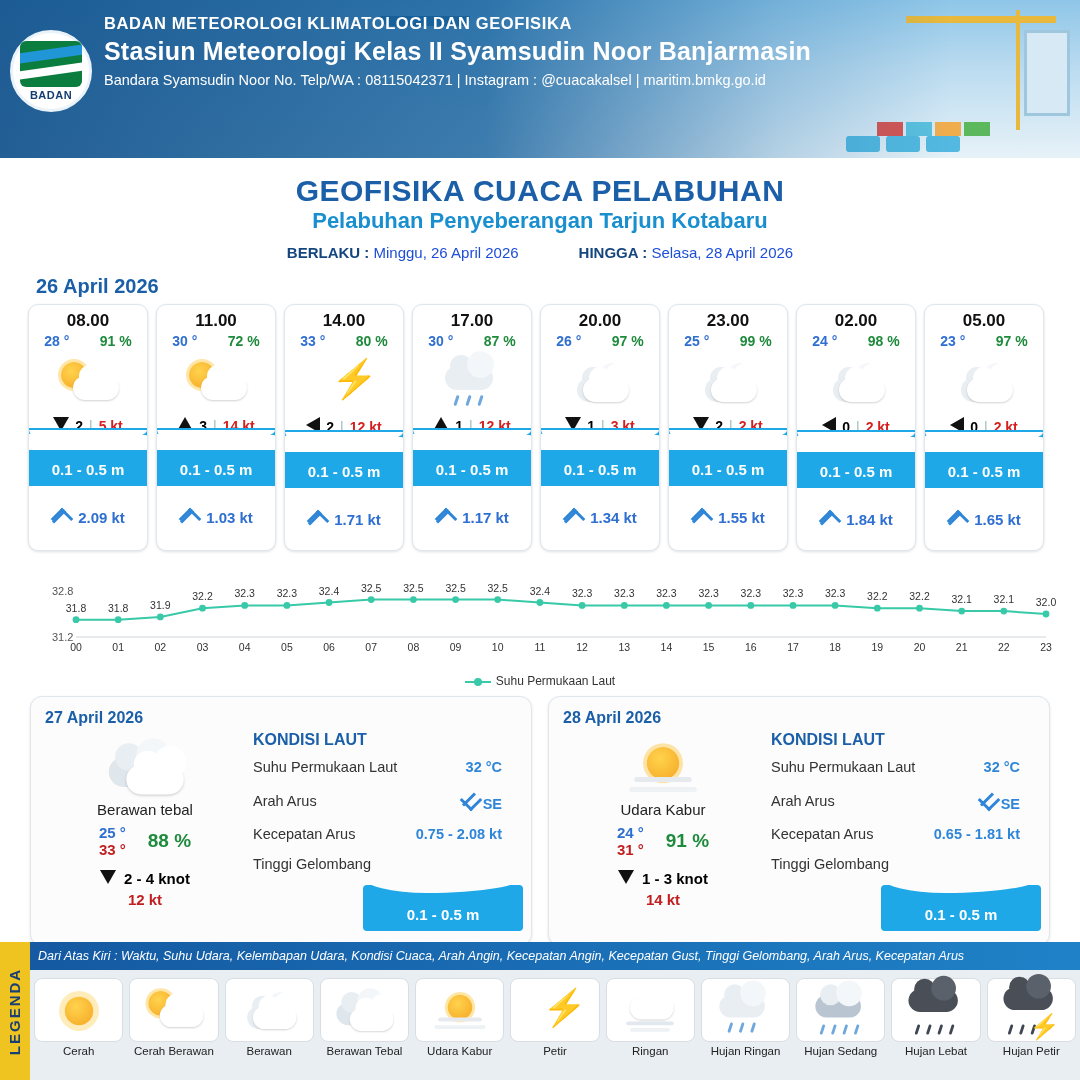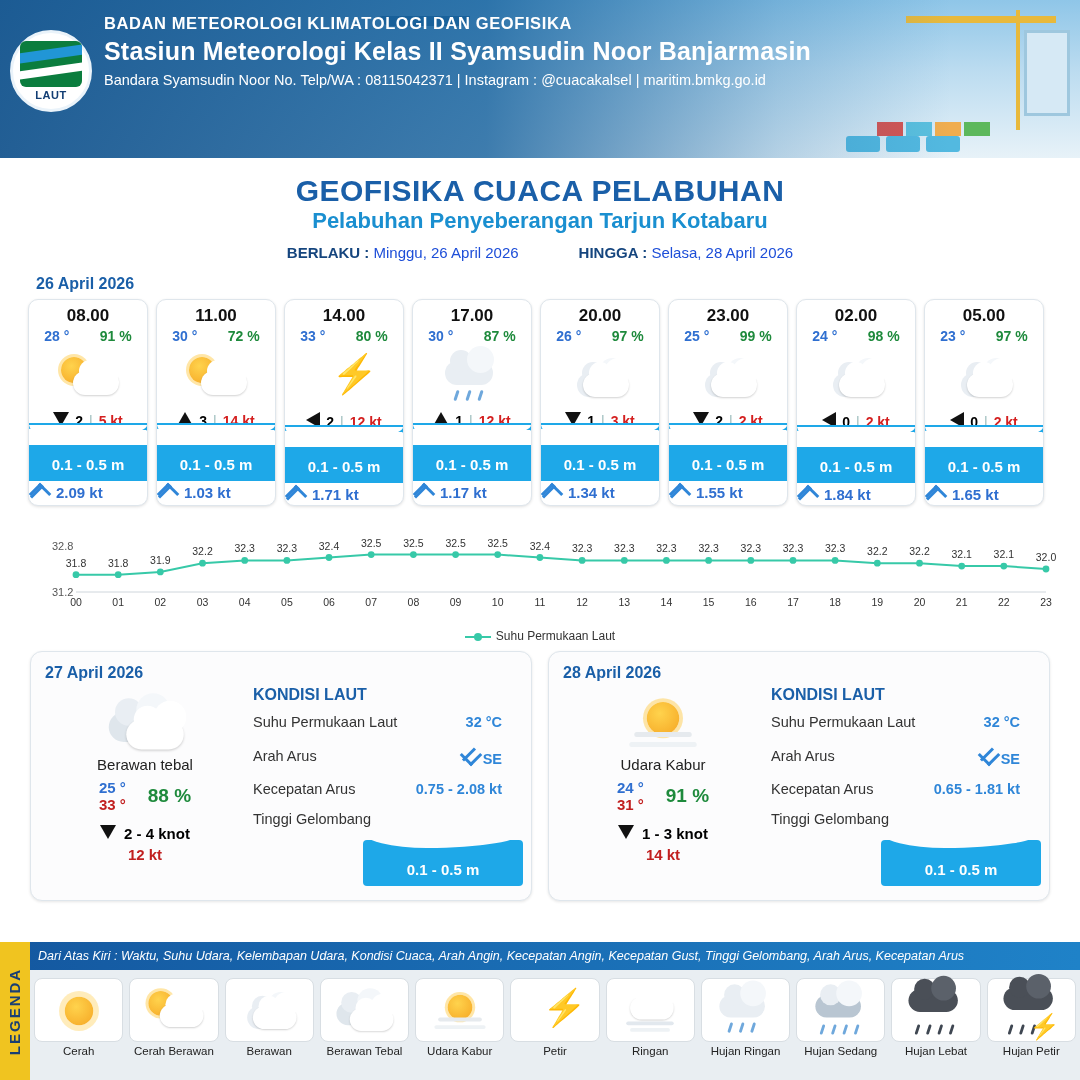--- a/index.html
+++ b/index.html
@@ -48,21 +48,21 @@
   .chairs{position:absolute; right:120px; bottom:6px; display:flex; gap:6px;}
   .chairs i{display:block;width:34px;height:16px;background:#53b9e0;border-radius:3px;}
 
   
   .title1 { text-align:center; font-size:30px; font-weight:bold; color:#1a5fa8; margin-top:16px; letter-spacing:.5px;}
   .title2 { text-align:center; font-size:22px; font-weight:bold; color:#1a8fd0; }
   .validrow { display:flex; justify-content:center; gap:60px; margin-top:10px; font-size:15px;}
   .validrow b { color:#15457e; }
   .validrow span { color:#1d4ed8; }
 
-  .datelabel { color:#1a5fa8; font-weight:bold; font-size:16px; margin:14px 0 6px 36px;}
+  .datelabel { color:#1a5fa8; font-weight:bold; font-size:20px; margin:14px 0 6px 36px;}
 
   
   .cards { display:flex; gap:8px; padding:0 28px; }
   .card {
     width:120px; background:#fff; border:1px solid #dfe6ec; border-radius:10px;
     box-shadow:0 1px 3px rgba(0,0,0,.12); overflow:hidden; position:relative;
   }
   .c-time { text-align:center; font-size:17px; font-weight:bold; color:#111; padding:6px 0 2px;}
   .c-th { display:flex; justify-content:space-around; font-size:14px; font-weight:bold; padding-bottom:2px;}
   .c-temp { color:#2f6fd0; }
@@ -73,21 +73,21 @@
   .c-gust { color:#d42020; }
   .wave-band { position:relative; height:46px; background:#1ea8e8; }
   .wave-band:before{
     content:""; position:absolute; left:0; top:-12px; width:100%; height:22px;
     background:radial-gradient(ellipse at 20% 100%, #fff 0 55%, transparent 56%),
                radial-gradient(ellipse at 70% 100%, #fff 0 55%, transparent 56%);
     background-color:#1ea8e8;
   }
   .wave-cap{position:absolute;left:0;top:-10px;width:100%;height:14px;background:#fff;border-radius:0 0 60% 40%/0 0 100% 100%;}
   .wave-txt { position:absolute; left:0; right:0; bottom:8px; text-align:center; color:#fff; font-size:15px; font-weight:bold;}
-  .c-cur { display:flex; align-items:center; justify-content:flex-start; gap:7px; padding:1px 0; font-size:15px; font-weight:bold; color:#2f6fd0;}
+  .c-cur { display:flex; align-items:center; justify-content:center; gap:7px; padding:21px 0; font-size:15px; font-weight:bold; color:#2f6fd0;}
 
   
   .arr { display:inline-block; width:0;height:0; }
   .arr-d { border-left:8px solid transparent;border-right:8px solid transparent;border-top:14px solid #111;}
   .arr-u { border-left:8px solid transparent;border-right:8px solid transparent;border-bottom:14px solid #111;}
   .arr-l { border-top:8px solid transparent;border-bottom:8px solid transparent;border-right:14px solid #111;}
 
   
   .chartbox { margin:14px 16px 0; height:105px; position:relative; }
   .legend-sst { text-align:center; font-size:12px; color:#333; margin-top:4px;}
@@ -175,21 +175,21 @@
     <div class="win"></div>
     <div class="chairs">
         <i></i>
         <i></i>
         <i></i>
       </div>
   </div>
   <div class="hdr-band"></div>
   <div class="bmkg-logo">
     <div class="ring"></div>
-    <div class="txt">LAUT</div>
+    <div class="txt">BADAN</div>
   </div>
   <div class="hdr-inner">
     <div class="hdr-l1">BADAN METEOROLOGI KLIMATOLOGI DAN GEOFISIKA</div>
     <div class="hdr-l2">Stasiun Meteorologi Kelas II Syamsudin Noor Banjarmasin</div>
     <div class="hdr-l3">Bandara Syamsudin Noor No. Telp/WA : 08115042371 | Instagram : @cuacakalsel | maritim.bmkg.go.id</div>
   </div>
 </div>
 
 <div class="title1">GEOFISIKA CUACA PELABUHAN</div>
 <div class="title2">Pelabuhan Penyeberangan Tarjun Kotabaru</div>

